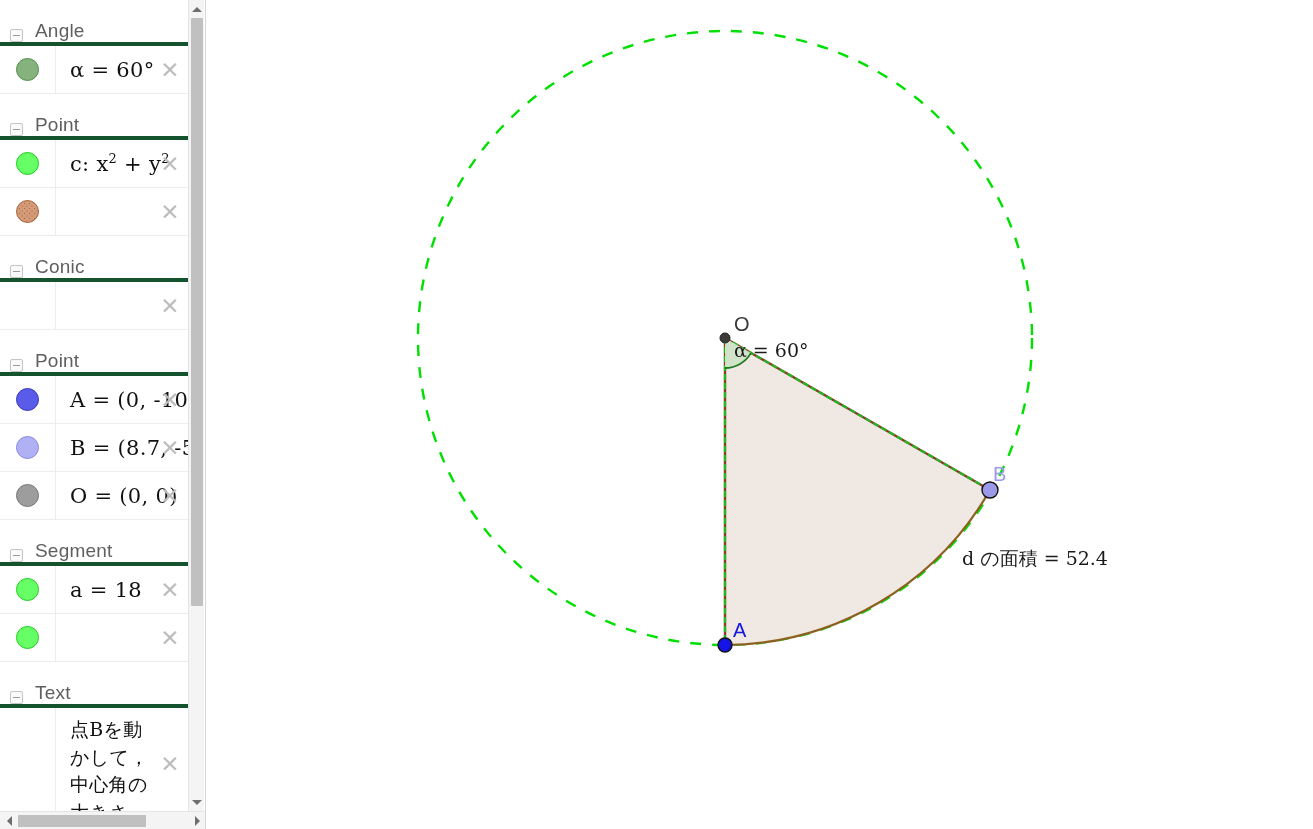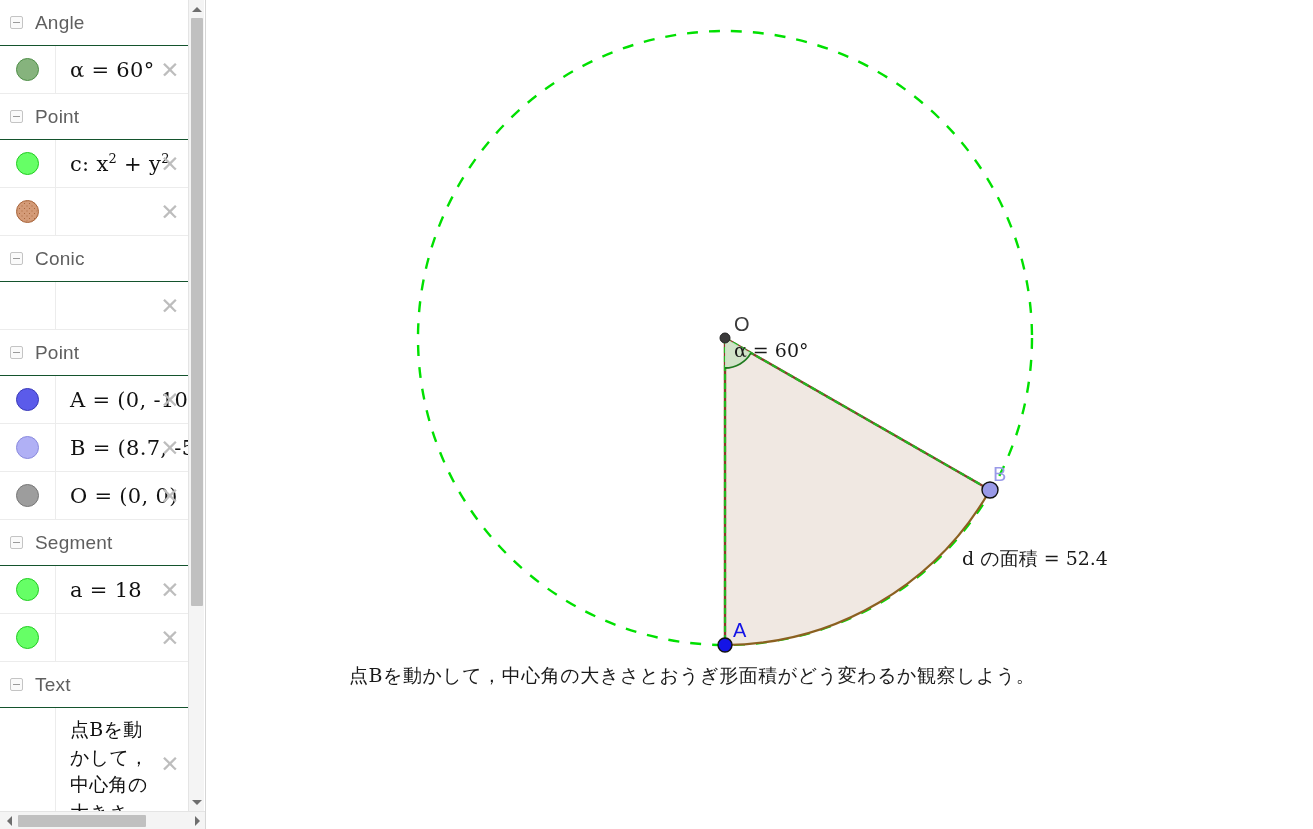--- a/index.html
+++ b/index.html
@@ -20,23 +20,23 @@
     border-right: 1px solid #d6d6d6;
     overflow: hidden;
   }
   #tree {
     position: absolute; left: 0; top: 0;
     width: 189px; height: 811px;
     overflow: hidden;
   }
   .group-header {
     height: 46px;
-    display: flex; align-items: center;
+    display: flex; align-items: flex-end;
     padding-left: 10px;
-    border-bottom: 1px solid #14532d;
+    border-bottom: 4px solid #14532d;
     background: #fff;
   }
   .toggle-box {
     width: 13px; height: 13px;
     border: 1px solid #c4c4c4;
     border-radius: 2px;
     background: #fafafa;
     position: relative;
     flex: 0 0 auto;
     margin-right: 12px;
@@ -358,15 +358,14 @@
 
       <circle id="svg-pt-O" cx="518" cy="338" r="5" fill="#3a3a3a" stroke="#222" stroke-width="1"></circle>
       <circle id="svg-pt-A" cx="518" cy="645" r="7" fill="#1414e6" stroke="#111" stroke-width="1.4"></circle>
       <circle id="svg-pt-B" cx="783" cy="490" r="8" fill="#9a9ae8" stroke="#111" stroke-width="1.4"></circle>
 
       <text id="svg-lbl-O" class="pt-label" x="527" y="331" fill="#3a3a3a" font-family="'Liberation Sans',sans-serif" font-size="20">O</text>
       <text id="svg-lbl-A" class="pt-label" x="526" y="637" fill="#1414e6" font-family="'Liberation Sans',sans-serif" font-size="20">A</text>
       <text id="svg-lbl-B" class="pt-label" x="786" y="481" fill="#9a9ae8" font-family="'Liberation Sans',sans-serif" font-size="20">B</text>
     </svg>
 
-    <div class="bottom-text" id="instruction-text">点Bを動かして，中心角の大きさとおうぎ形面積がどう変わるか観察しよう。</div>
   </div>
 </div>
 
 </body></html>

